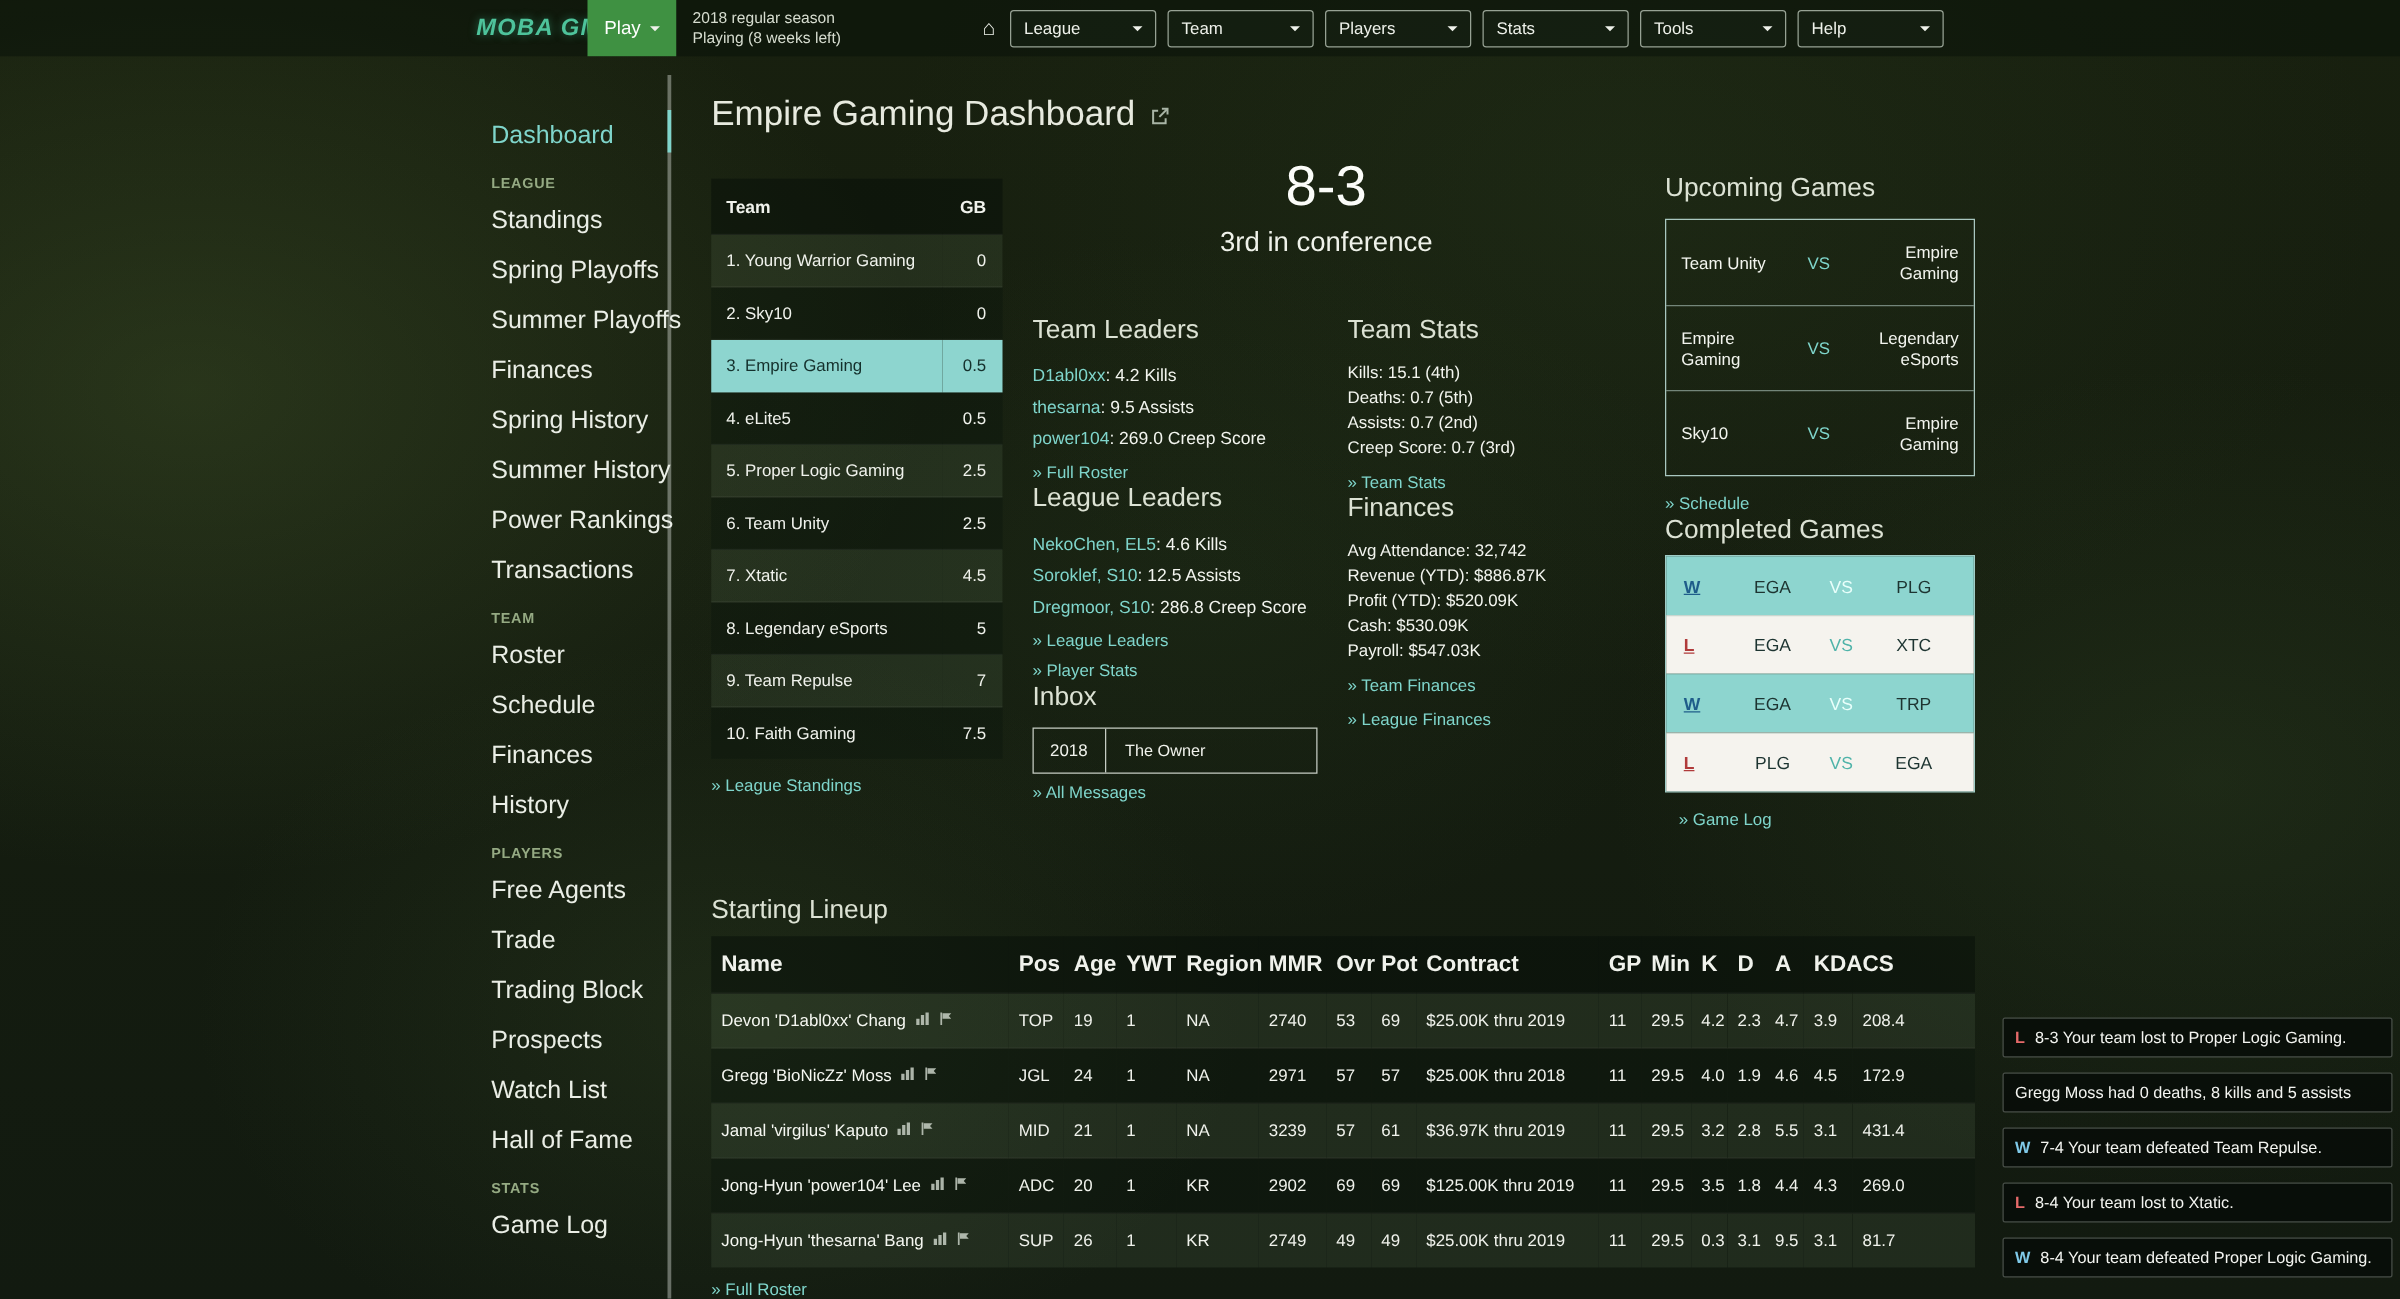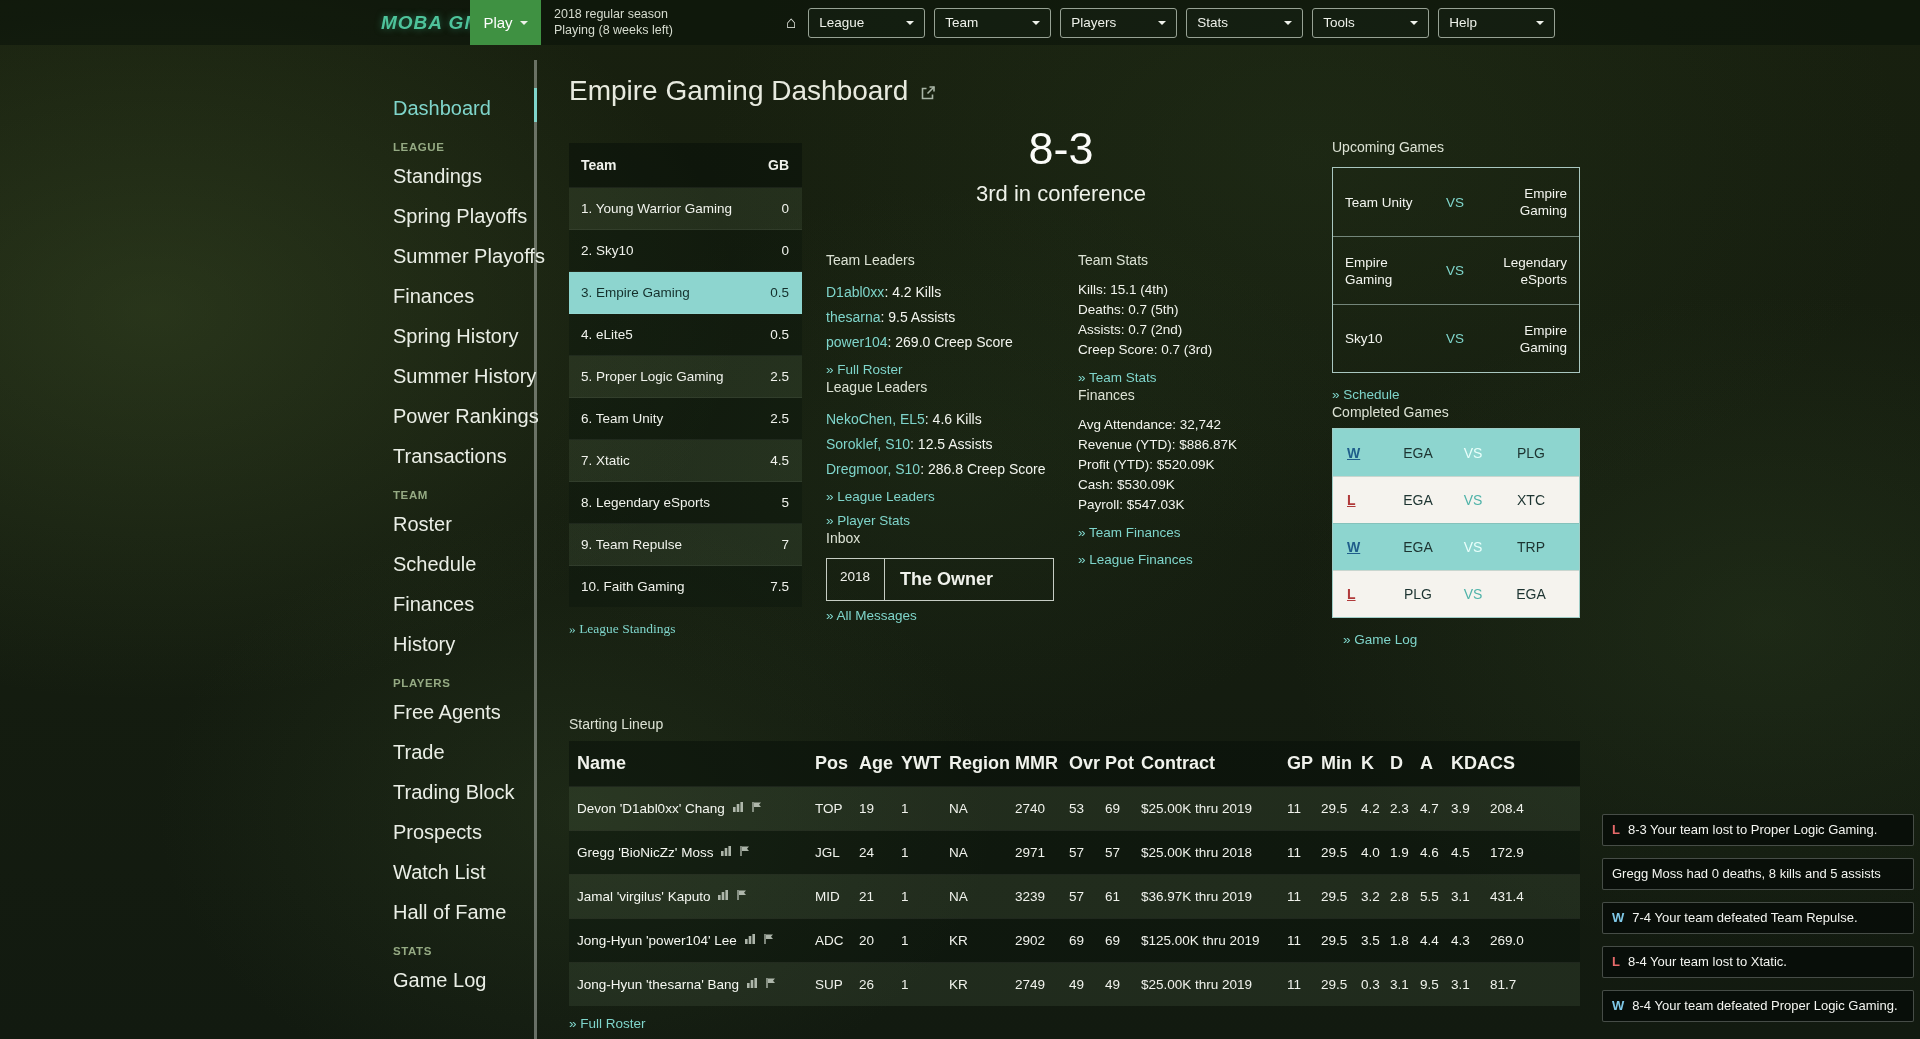--- a/index.html
+++ b/index.html
@@ -34,50 +34,50 @@
   .side-item { display:block; height:40px; line-height:40px; padding-left:26px; color:#eaeee6; font-size:20px; cursor:pointer; white-space:nowrap; }
   .side-item.active { color:var(--accent,#7fd5cb); }
   .side-head { margin:13px 0 3px 26px; font-size:11.5px; font-weight:bold; letter-spacing:0.6px; color:#95aa83; }
   .side-scroll { position:absolute; left:534px; top:60px; width:3px; height:979px; background:rgba(240,245,238,0.38); cursor:pointer; }
   .side-thumb { position:absolute; left:0; top:28px; width:3px; height:34px; background:var(--accent,#7fd5cb); }
 
   
   .main { position:absolute; left:569px; top:67px; width:1011px; height:972px; }
   .page-title { position:absolute; left:0; top:8px; margin:0; font-size:28px; font-weight:normal; color:#e7eadf; display:flex; align-items:center; gap:12px; }
   .ext-ico { cursor:pointer; margin-top:4px; }
-  h2.sec { font-size:14px; font-weight:normal; color:#dce2d4; margin:0 0 12px; }
+  h2.sec { font-size:21px; font-weight:normal; color:#dce2d4; margin:0 0 12px; }
   .mt { margin-top:22px; }
   .mt2 { margin-top:20px; }
   .blk-link { display:block; font-size:13.5px; line-height:19px; margin-top:5px; color:var(--accent,#7fd5cb); cursor:pointer; }
 
   table { border-collapse:collapse; width:100%; }
 
   
   .standings-col { position:absolute; left:0; top:76px; width:233px; }
   .standings th { background:rgba(5,13,7,0.5); font-size:14px; font-weight:bold; text-align:left; padding:14px 12px; }
   .standings .num { text-align:right; padding-right:13px; }
   .standings td { font-size:13.5px; padding:13px 12px; border-top:1px solid rgba(255,255,255,0.06); white-space:nowrap; cursor:pointer; }
   .standings tbody tr:nth-child(odd) td { background:rgba(120,150,110,0.14); }
   .standings tbody tr:nth-child(even) td { background:rgba(10,20,12,0.35); }
   .standings tbody tr.hl td { background:var(--highlight,#8dd5cf); color:#14302c; }
-  .standings-col .blk-link { margin-top:12px;font-family:Liberation Serif, serif; }
+  .standings-col .blk-link { margin-top:12px; }
 
   
   .record-block { position:absolute; left:257px; top:58px; width:470px; text-align:center; }
   .record-value { font-size:45px; line-height:48px; color:#fbfcf9; }
   .record-rank { font-size:22px; margin-top:8px; color:#eff2ea; }
 
   
   .leaders-col { position:absolute; left:257px; top:185px; width:252px; }
   .leader-line { font-size:14px; line-height:25px; white-space:nowrap; }
   .leader-line a { color:var(--accent,#7fd5cb); cursor:pointer; }
   .leader-line span { color:#f3f5ef; }
   .inbox-box { display:flex; width:228px; border:1px solid #c6cdc4; margin-top:4px; cursor:pointer; }
   .inbox-year { padding:10px 13px; border-right:1px solid #c6cdc4; font-size:13.5px; min-width:58px; }
-  .inbox-from { padding:10px 15px; font-size:18px;font-weight:bold; }
+  .inbox-from { padding:10px 15px; font-size:13px; }
 
   
   .stats-col { position:absolute; left:509px; top:185px; width:262px; }
   .stat-line { font-size:13.5px; line-height:20px; color:#f3f5ef; }
   .stats-col .blk-link { margin-top:8px; }
 
   
   .games-col { position:absolute; left:763px; top:72px; width:248px; }
   .up-box { border:1px solid #a9c7c0; margin-top:12px; }
   .up-row { display:flex; align-items:center; padding:0 12px; height:68px; font-size:13.5px; }

